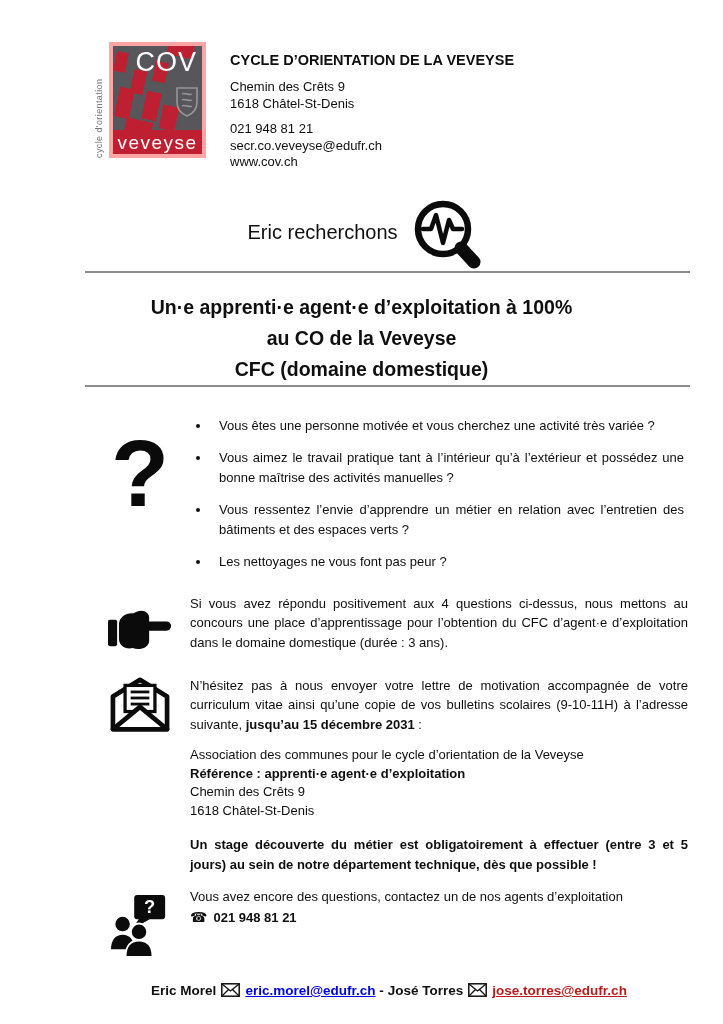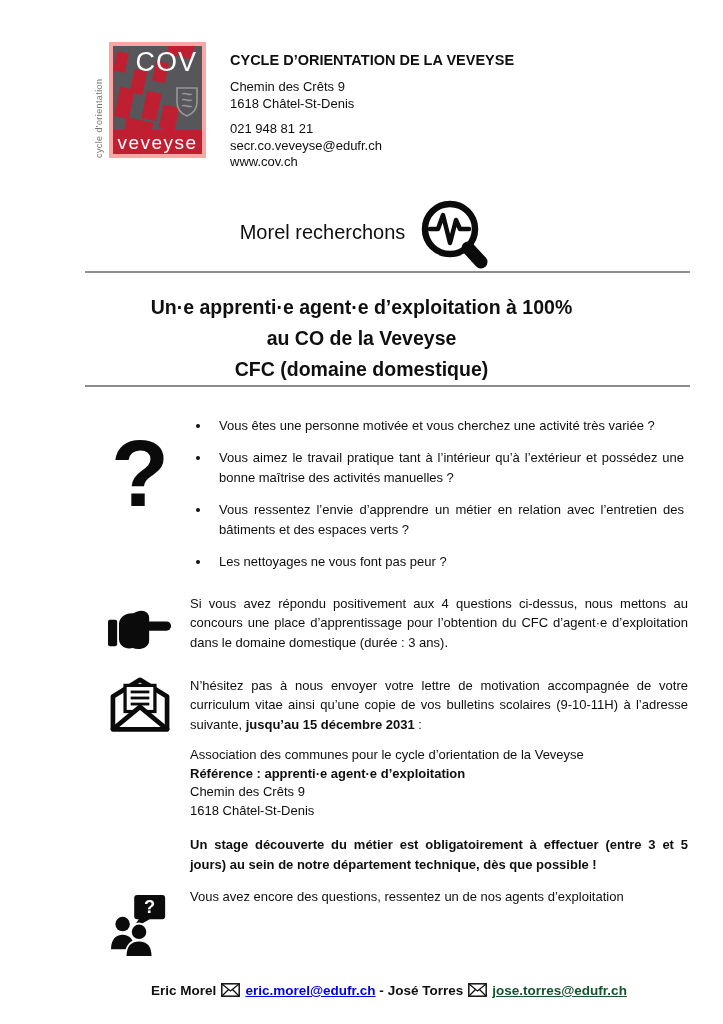--- a/index.html
+++ b/index.html
@@ -103,21 +103,21 @@
       <div class="info-line">Chemin des Crêts 9</div>
       <div class="info-line">1618 Châtel-St-Denis</div>
       <div class="info-gap"></div>
       <div class="info-line">021 948 81 21</div>
       <div class="info-line">secr.co.veveyse@edufr.ch</div>
       <div class="info-line">www.cov.ch</div>
     </div>
   </div>
 
   <div class="search-line">
-    <span class="w">Morel recherchons</span>
+    <span class="w">Eric recherchons</span>
     <svg width="74" height="76" viewBox="0 0 74 76">
       <circle cx="33" cy="31" r="25" fill="none" stroke="#0b0b0b" stroke-width="6.5"></circle>
       <polyline points="13,31 21,31 26,17 33,45 39,22 43,31 52,31" fill="none" stroke="#0b0b0b" stroke-width="4.5" stroke-linecap="round" stroke-linejoin="round"></polyline>
       <line x1="51" y1="50" x2="64" y2="64" stroke="#0b0b0b" stroke-width="13" stroke-linecap="round"></line>
     </svg>
   </div>
 
   <hr class="rule rule1">
 
   <div class="job-title">
@@ -186,29 +186,30 @@
           <path d="M30,23 L22,35 L40,25 Z"></path>
           <circle cx="12" cy="30" r="7.5"></circle>
           <path d="M0,56 C0,46 5,41 12,41 C19,41 24,46 24,56 Z"></path>
           <circle cx="29" cy="38" r="8.5" stroke="#ffffff" stroke-width="2"></circle>
           <path d="M15,64 C15,52 21,47 29,47 C37,47 43,52 43,64 Z" stroke="#ffffff" stroke-width="2"></path>
         </g>
         <text x="40" y="19" font-size="19" font-weight="bold" fill="#ffffff" text-anchor="middle">?</text>
       </svg>
     </div>
     <div class="text" style="text-align:left;">
-      <div>Vous avez encore des questions, ressentez un de nos agents d’exploitation</div>
+      <div>Vous avez encore des questions, contactez un de nos agents d’exploitation</div>
+      <div class="phone-line"><span class="phone-glyph">☎</span><span>021 948 81 21</span></div>
     </div>
   </div>
 
   <div class="footer">
     <span>Eric Morel</span><svg class="mail-ic" width="19" height="14" viewBox="0 0 19 14">
         <rect x="0.8" y="0.8" width="17.4" height="12.4" fill="none" stroke="#111" stroke-width="1.5"></rect>
         <path d="M1,1 L9.5,8 L18,1 M1,13 L7.5,6.5 M18,13 L11.5,6.5" fill="none" stroke="#111" stroke-width="1.3"></path>
       </svg><a href="#" style="color:#0000e8">eric.morel@edufr.ch</a>
     <span>-</span>
     <span>José Torres</span><svg class="mail-ic" width="19" height="14" viewBox="0 0 19 14">
         <rect x="0.8" y="0.8" width="17.4" height="12.4" fill="none" stroke="#111" stroke-width="1.5"></rect>
         <path d="M1,1 L9.5,8 L18,1 M1,13 L7.5,6.5 M18,13 L11.5,6.5" fill="none" stroke="#111" stroke-width="1.3"></path>
-      </svg><a href="#" style="color:#14532d">jose.torres@edufr.ch</a>
+      </svg><a href="#" style="color:#b91c1c">jose.torres@edufr.ch</a>
   </div>
 
 </div>
 
 </body></html>

